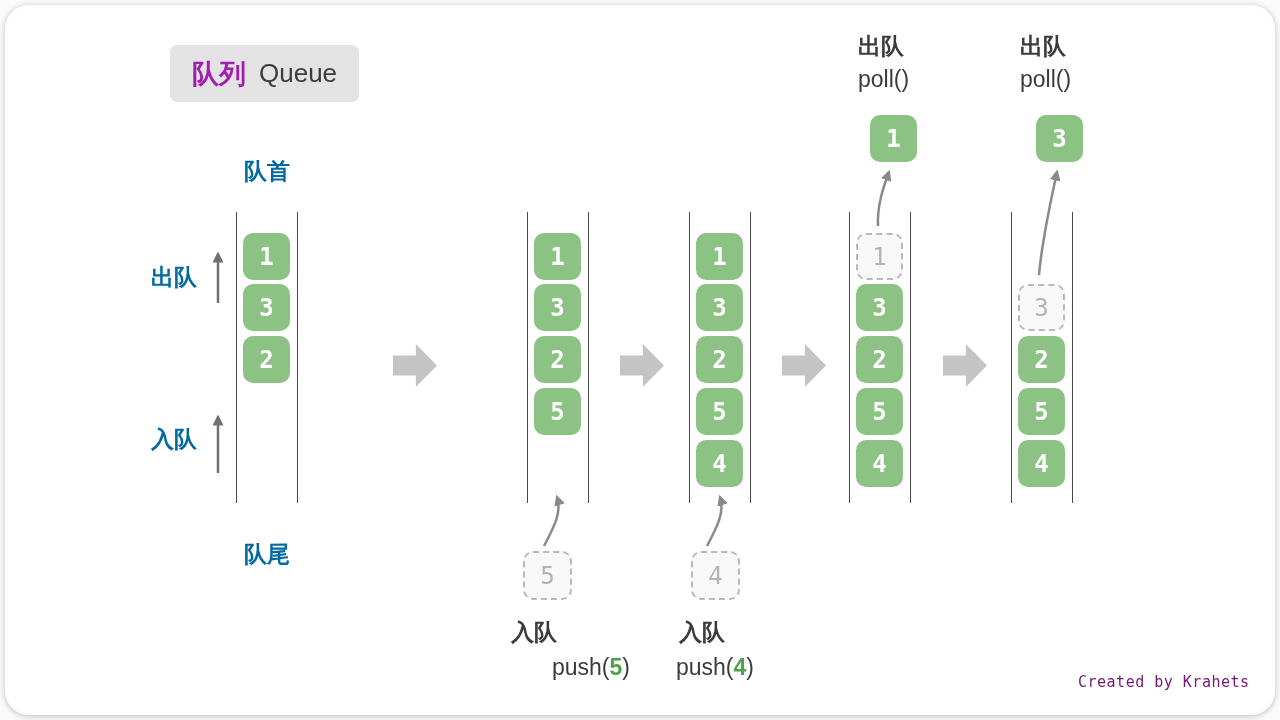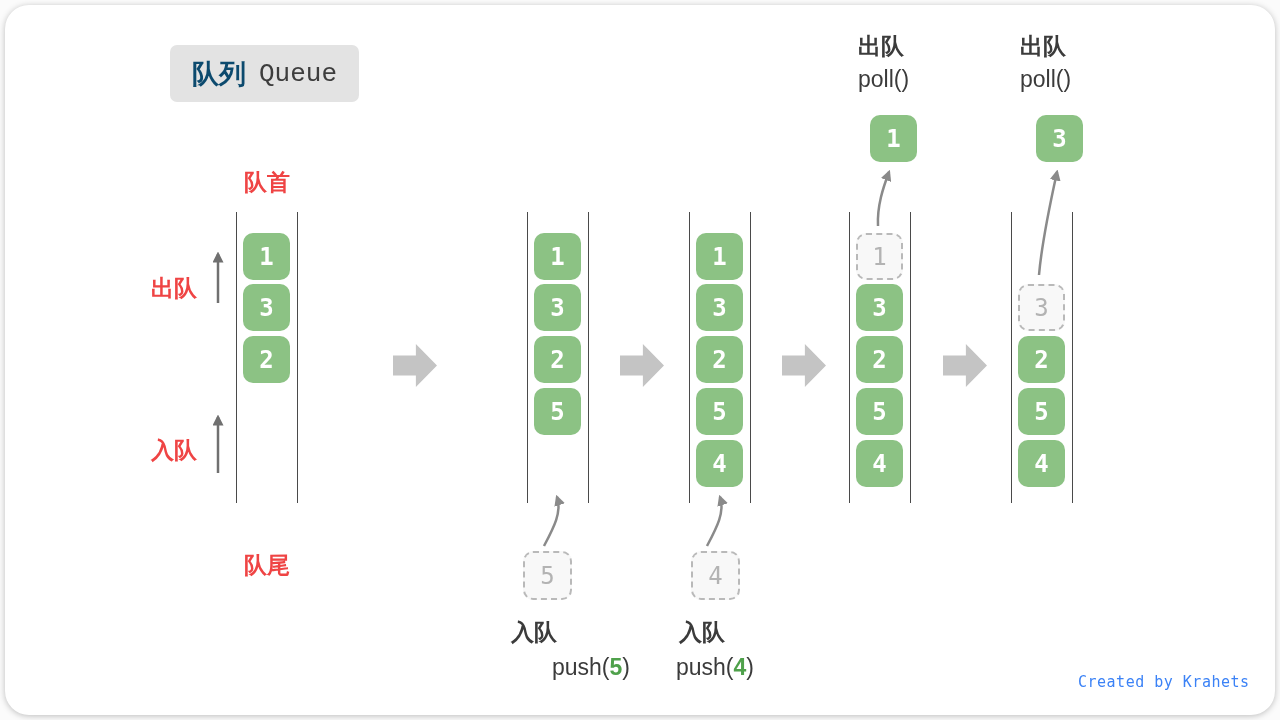--- a/index.html
+++ b/index.html
@@ -2,24 +2,24 @@
 <html><head>
 <meta charset="utf-8">
 <style>
   html,body{margin:0;padding:0;background:#fbfbfb;width:1280px;height:720px;overflow:hidden;}
   #stage{position:absolute;inset:0;width:1280px;height:720px;font-family:"Liberation Sans",sans-serif;}
   #card{position:absolute;left:5px;top:5px;right:5px;bottom:5px;background:#ffffff;border-radius:24px;
         box-shadow:0 1px 6px rgba(0,0,0,0.25);}
   
   #title-badge{position:absolute;left:170px;top:45px;height:57px;background:#e3e3e3;border-radius:7px;
         display:flex;align-items:center;padding:0 22px;gap:13px;}
-  #title-badge .zh{font-size:27px;font-weight:700;color:#0c4a6e;}
-  #title-badge .en{font-family:Liberation Mono, monospace;font-size:26px;font-weight:500;color:#3d3d3d;}
+  #title-badge .zh{font-size:27px;font-weight:700;color:#a21caf;}
+  #title-badge .en{font-family:Liberation Sans, sans-serif;font-size:26px;font-weight:500;color:#3d3d3d;}
   
-  .cjk{position:absolute;font-size:23px;font-weight:700;color:#ef4444;white-space:nowrap;margin-top:11px;}
+  .cjk{position:absolute;font-size:23px;font-weight:700;color:#0369a1;white-space:nowrap;}
   #label-front{left:244px;top:156px;}
   #label-rear{left:244px;top:539px;}
   #label-dequeue-side{left:151px;top:262px;}
   #label-enqueue-side{left:151px;top:424px;}
   
   .col{position:absolute;top:212px;width:62px;height:291px;box-sizing:border-box;
        border-left:1.5px solid #4a4a4a;border-right:1.5px solid #4a4a4a;}
   #col0{left:236px}#col1{left:527px}#col2{left:689px}#col3{left:849px}#col4{left:1011px}
   .qbox{position:absolute;left:6px;width:47px;height:47px;border-radius:10px;background:#8cc284;
         color:#ffffff;font-family:"DejaVu Sans Mono",monospace;font-size:24px;font-weight:700;
@@ -43,21 +43,21 @@
   #bop0-zh{left:511px;top:617px;} #bop0-code{left:508px;top:654px;margin-left:44px;}
   #bop1-zh{left:679px;top:617px;} #bop1-code{left:676px;top:654px;}
   
   .flow-arrow{position:absolute;top:344px;width:44px;height:43px;background:#c4c4c4;
         clip-path:polygon(0 27%,52% 27%,52% 0,100% 50%,52% 100%,52% 73%,0 73%);}
   #flow-0{left:393px}#flow-1{left:620px}#flow-2{left:782px}#flow-3{left:943px}
   
   #arrows{position:absolute;left:0;top:0;width:1280px;height:720px;pointer-events:none;}
   
   #watermark{position:absolute;left:1078px;top:673px;font-family:"DejaVu Sans Mono",monospace;
-        font-size:15px;color:#3b82f6;letter-spacing:0.5px;}
+        font-size:15px;color:#701a75;letter-spacing:0.5px;}
 </style>
 </head>
 <body>
 
 <div id="stage">
   <div id="card"></div>
 
   <div id="title-badge">
     <span class="zh">队列</span>
     <span class="en">Queue</span>

